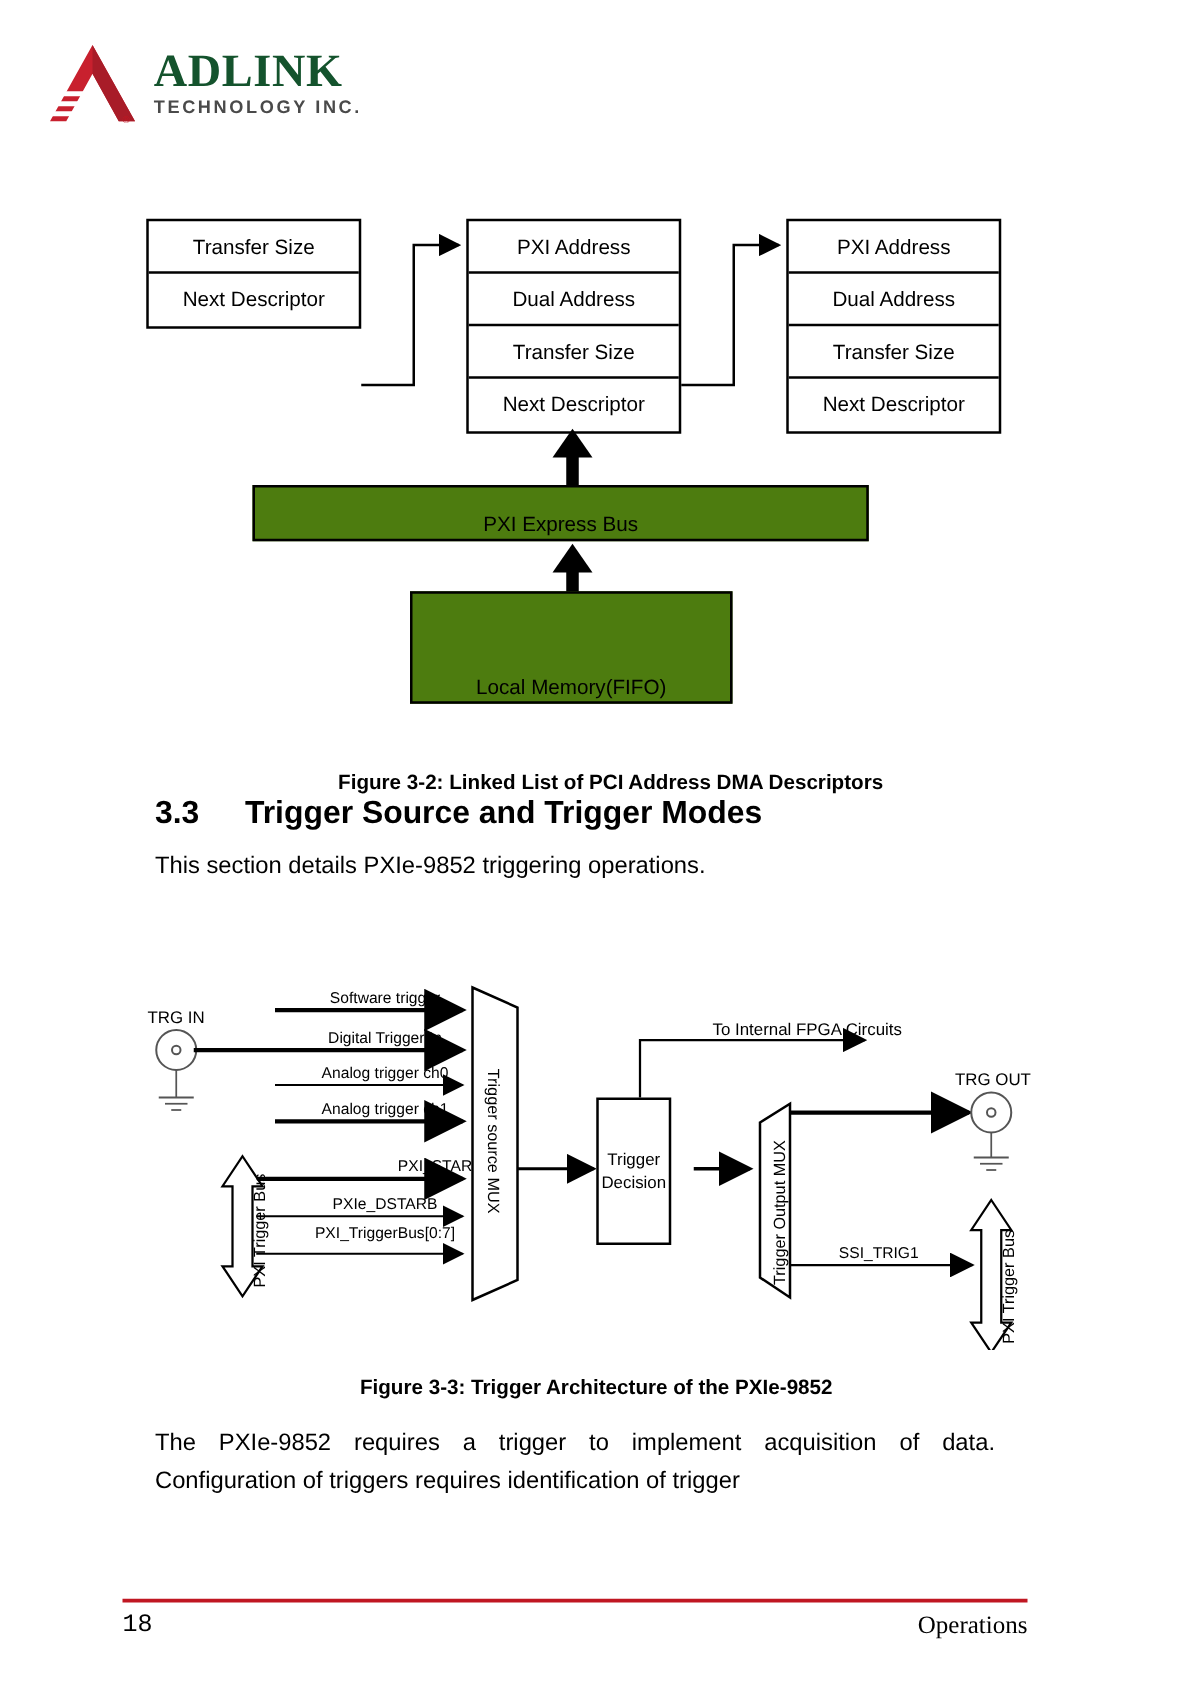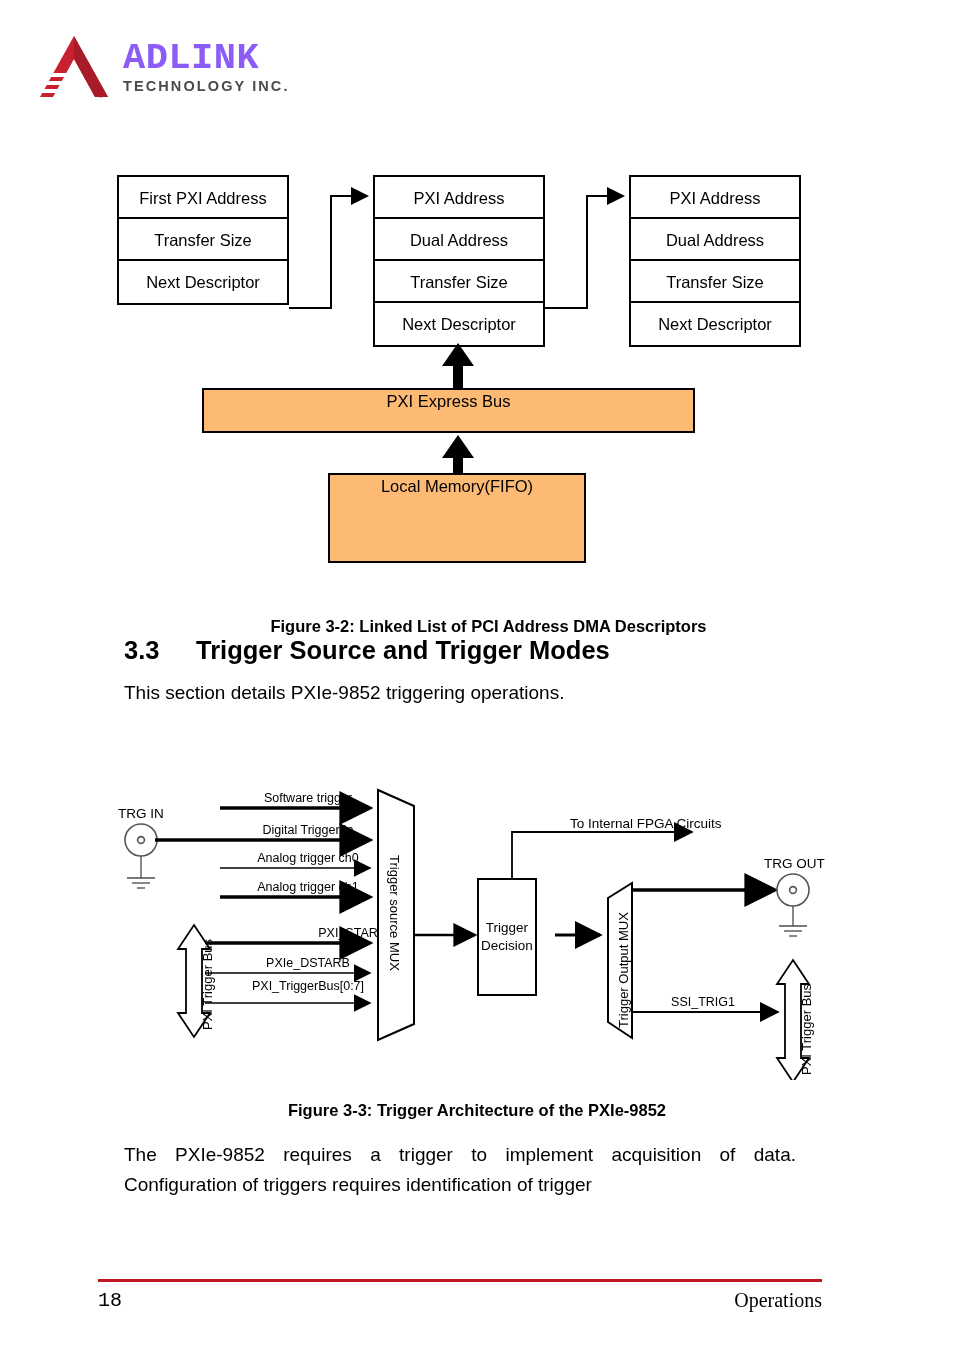--- a/index.html
+++ b/index.html
@@ -10,43 +10,43 @@
     color: #000000;
     position: relative;
     overflow: hidden;
   }
 
   
   #header { position: absolute; left: 38px; top: 33px; width: 260px; height: 74px; }
   #logo-mark { position: absolute; left: 0; top: 0; width: 72px; height: 70px; }
   #logo-text { position: absolute; left: 85px; top: 6px; }
   .logo-word {
-    font-family: Liberation Mono, monospace;
+    font-family: Liberation Serif, serif;
     font-weight: bold; font-size: 37px; letter-spacing: 0.5px;
-    color: #8b5cf6; line-height: 38px;
+    color: #14532d; line-height: 38px;
   }
   .logo-sub {
     font-family: "Liberation Sans", sans-serif;
     font-weight: bold; font-size: 14.5px; letter-spacing: 2.1px;
     color: #4a4a4a; line-height: 17px; margin-top: 1px;
   }
   .logo-reg { position:absolute; left:60px; top:58px; font-size:8px; color:#c01722; }
 
   
   #fig32 { position: absolute; left: 0; top: 160px; width: 954px; height: 420px; }
   .desc-box { position: absolute; border: 2px solid #000; background: #fff; width: 172px; }
   .desc-row {
     height: 42px; line-height: 42px; text-align: center;
     font-size: 16.5px; border-bottom: 2px solid #000; white-space: nowrap;
   }
   .desc-row.last { border-bottom: none; }
   .wide-box {
-    position: absolute; border: 2px solid #000; background: #fdba74;
+    position: absolute; border: 2px solid #000; background: #4d7c0f;
     text-align: center; font-size: 16.5px; display: flex;
-    align-items: flex-start; justify-content: center; line-height: 1.35;
+    align-items: flex-end; justify-content: center; line-height: 1.35;
   }
 
   
   .fig-caption {
     position: absolute; width: 100%; text-align: center;
     font-weight: bold; font-size: 16.5px;
   }
   #sec-heading {
     position: absolute; left: 124px; top: 636px;
     font-weight: bold; font-size: 25.5px; white-space: nowrap;
@@ -103,21 +103,20 @@
   </div>
   <div id="logo-text">
     <div class="logo-word">ADLINK</div>
     <div class="logo-sub">TECHNOLOGY INC.</div>
   </div>
 </div>
 
 <div id="fig32">
 
   <div class="desc-box" style="left:117px; top:15px;">
-    <div class="desc-row">First PXI Address</div>
     <div class="desc-row">Transfer Size</div>
     <div class="desc-row last">Next Descriptor</div>
   </div>
 
   <div class="desc-box" style="left:373px; top:15px;">
     <div class="desc-row">PXI Address</div>
     <div class="desc-row">Dual Address</div>
     <div class="desc-row">Transfer Size</div>
     <div class="desc-row last">Next Descriptor</div>
   </div>

